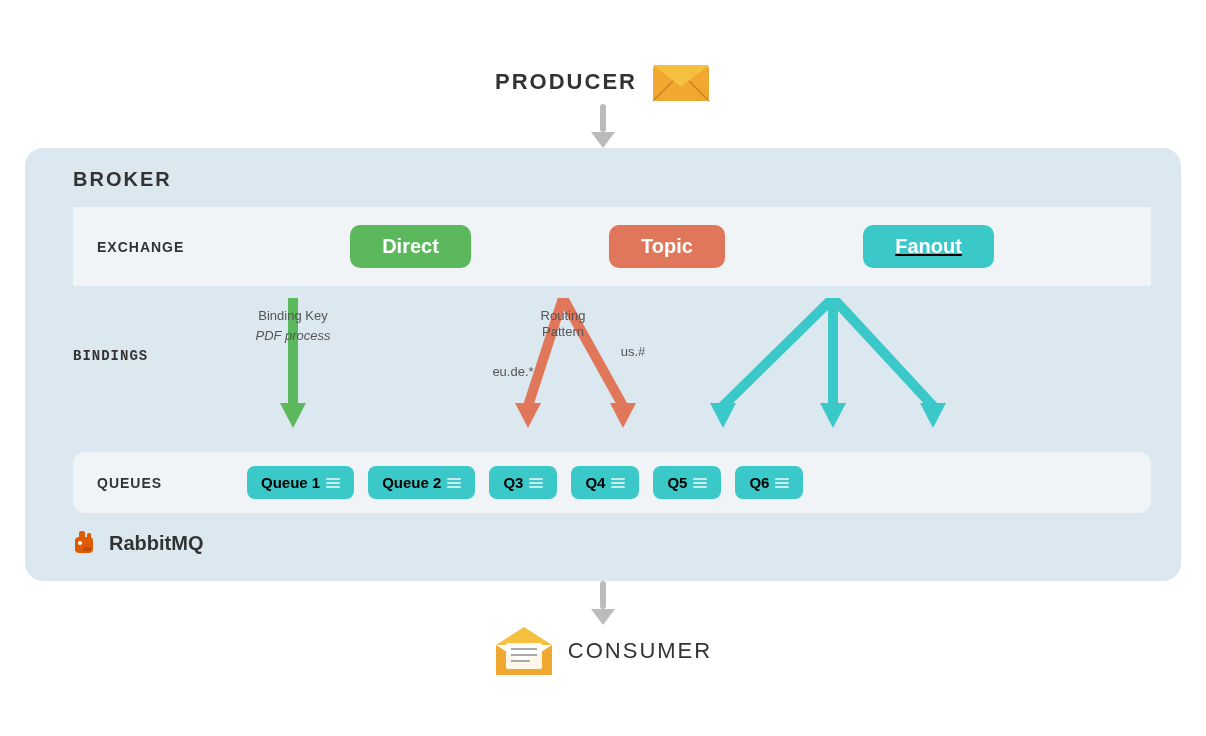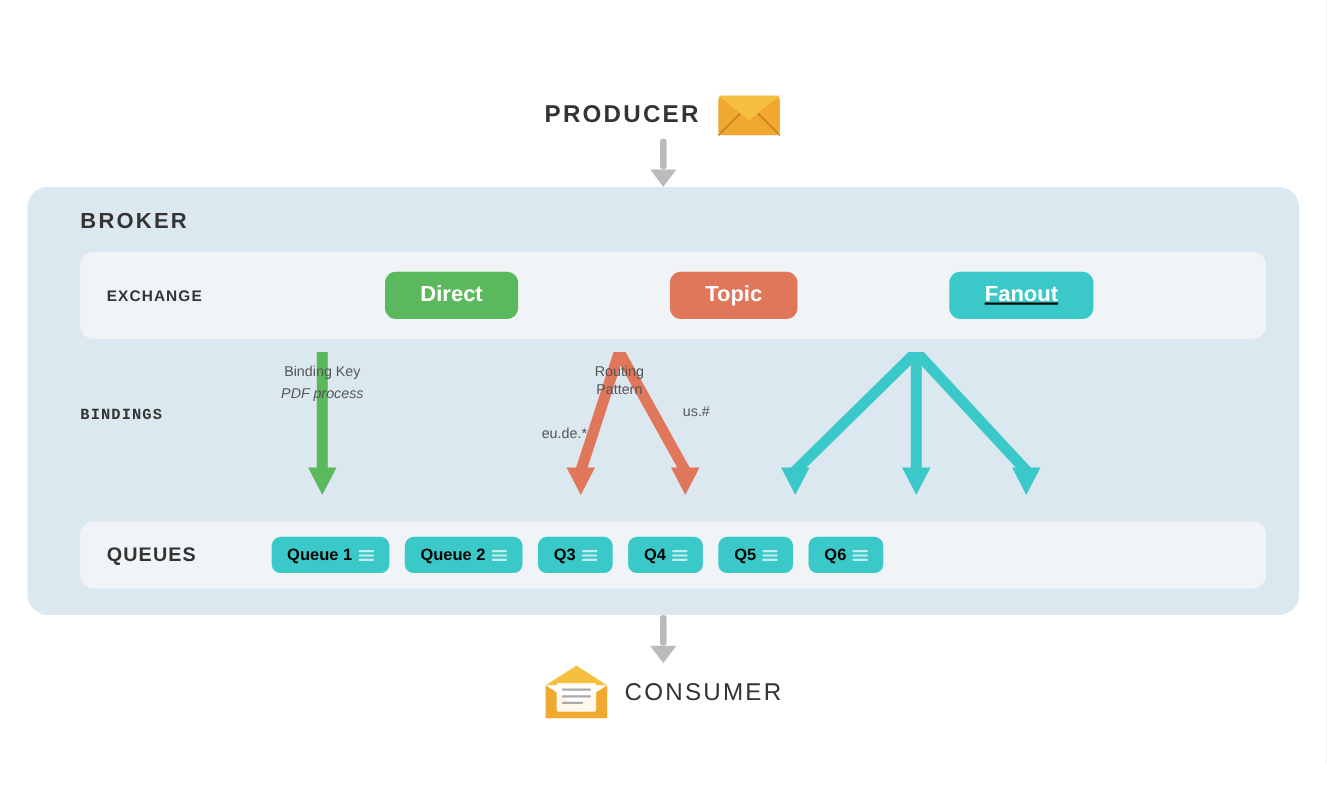--- a/index.html
+++ b/index.html
@@ -43,21 +43,21 @@
       font-size: 20px;
       font-weight: 900;
       letter-spacing: 2px;
       color: #333;
       margin-bottom: 16px;
     }
 
     
     .exchange-row {
       background: #f0f4f7;
-      border-radius: 12px;
+      border-radius: 2px;
       padding: 18px 24px;
       display: flex;
       align-items: center;
       gap: 0;
       margin-bottom: 12px;
     }
     .section-label {
       font-size: 14px;
       font-weight: 900;
       letter-spacing: 1px;
@@ -89,21 +89,21 @@
     
     .queues-row {
       background: #f0f4f7;
       border-radius: 12px;
       padding: 14px 24px;
       display: flex;
       align-items: center;
       margin-top: 4px;
     }
     .queues-label {
-      font-size: 18px;
+      font-size: 14px;
       font-weight: 900;
       letter-spacing: 1px;
       color: #333;
       width: 120px;
       flex-shrink: 0;
     }
     .queues-content {
       display: flex;
       align-items: center;
       gap: 14px;
@@ -287,20 +287,31 @@
           <span>Q6</span>
           <div class="queue-lines">
             <div class="queue-line"></div>
               <div class="queue-line"></div>
               <div class="queue-line"></div>
           </div>
         </button>
       </div>
     </div>
 
+    <div class="broker-footer">
+
+      <svg width="28" height="28" viewBox="0 0 28 28">
+        <rect x="2" y="8" width="18" height="16" rx="4" fill="#e05a00"></rect>
+        <rect x="6" y="2" width="6" height="10" rx="2" fill="#e05a00"></rect>
+        <rect x="14" y="4" width="4" height="8" rx="1.5" fill="#e05a00"></rect>
+        <circle cx="7" cy="14" r="2" fill="white"></circle>
+        <rect x="10" y="18" width="8" height="4" rx="1" fill="#c04a00"></rect>
+      </svg>
+      <span class="rabbitmq-text">RabbitMQ</span>
+    </div>
   </div>
 
   <div style="display:flex;flex-direction:column;align-items:center;">
     <div style="width:6px;height:28px;background:#bbb;border-radius:3px;"></div>
     <div style="width:0;height:0;border-left:12px solid transparent;border-right:12px solid transparent;border-top:16px solid #bbb;"></div>
   </div>
 
   <div class="consumer-section">
     <div style="display:flex;align-items:center;gap:14px;">
 

